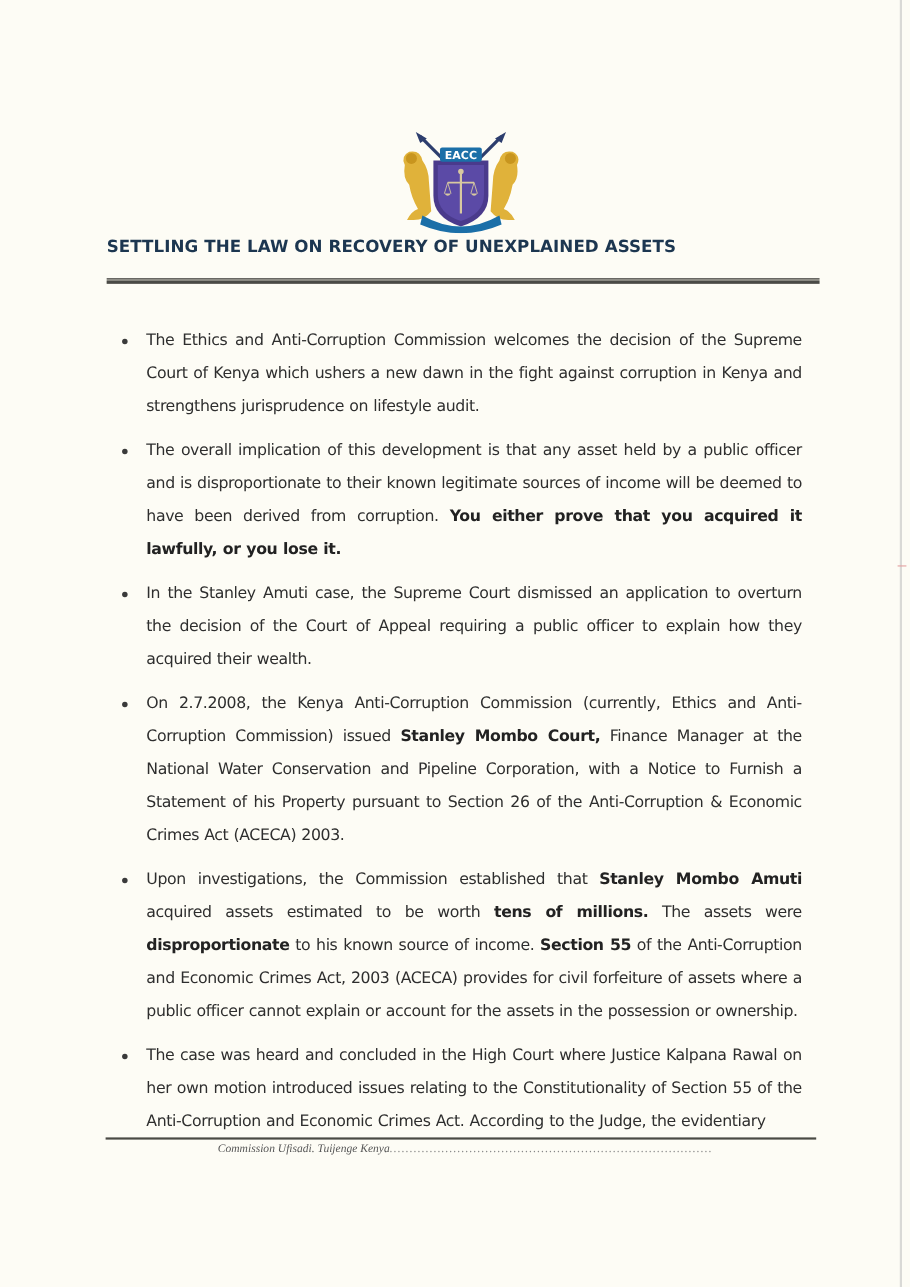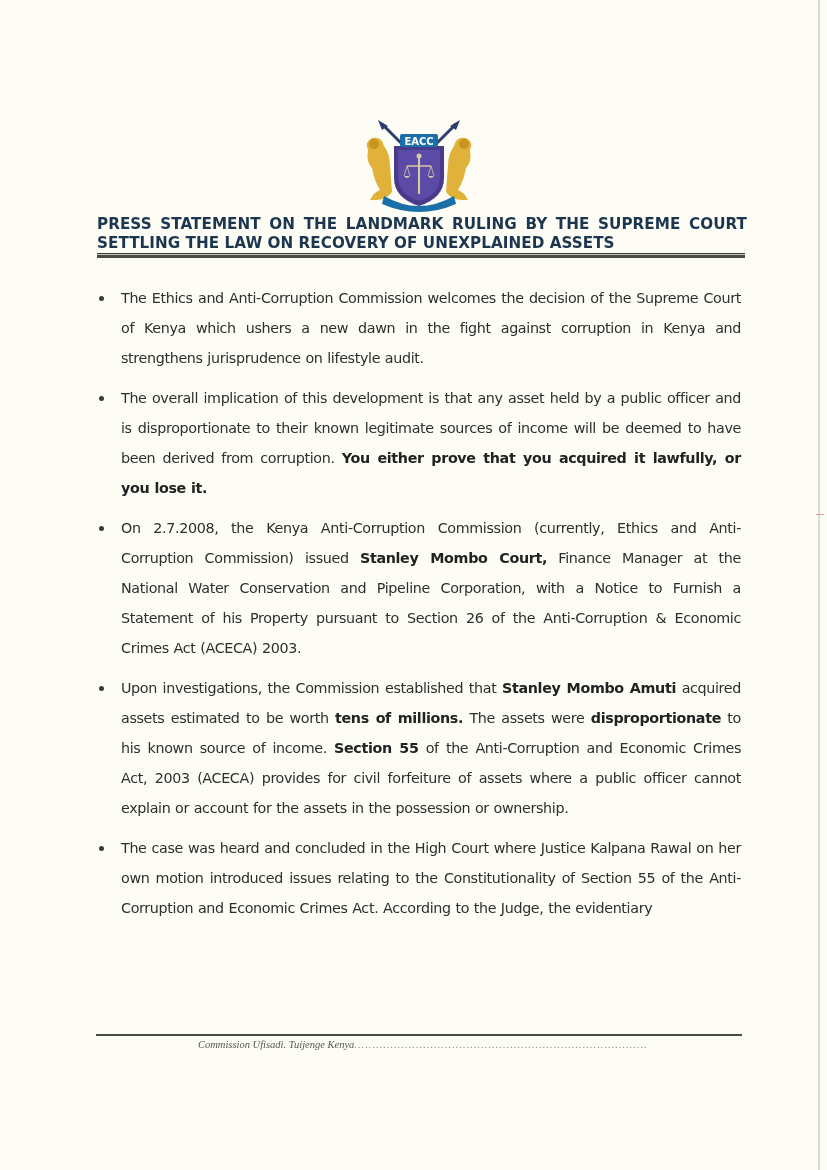--- a/index.html
+++ b/index.html
@@ -72,21 +72,21 @@
       box-sizing: border-box;
     }
     .content {
       position: absolute;
       left: 97px;
       top: 283px;
       width: 644px;
     }
     ul.bullets {
       list-style: none;
-      margin: 0;
+      margin: 12px;
       padding: 0;
     }
     ul.bullets li {
       position: relative;
       padding-left: 24px;
       font-family: "DejaVu Sans", sans-serif;
       font-size: 14.3px;
       line-height: 30px;
       text-align: justify;
       letter-spacing: -0.35px;
@@ -165,34 +165,37 @@
     <path d="M8 30 Q4 22 12 18 Q22 16 24 26 Q30 34 30 46 L32 72 Q26 80 16 80 L10 80 Q14 72 20 70 Q14 60 12 48 Q6 42 8 30 Z" fill="#e0b23a"></path>
     <path d="M110 30 Q114 22 106 18 Q96 16 94 26 Q88 34 88 46 L86 72 Q92 80 102 80 L108 80 Q104 72 98 70 Q104 60 106 48 Q112 42 110 30 Z" fill="#e0b23a"></path>
     <circle cx="14" cy="24" r="5" fill="#c8951e"></circle>
     <circle cx="104" cy="24" r="5" fill="#c8951e"></circle>
 
     <path d="M24 76 Q59 96 94 76 L96 84 Q59 100 22 84 Z" fill="#1b6fa8"></path>
   </svg>
 </div>
 
 <div class="title">
-  <span class="line1">PRESS STATEMENT ON THE LANDMARK RULING BY THE SUPREME COURT</span>
   <span class="line2">SETTLING THE LAW ON RECOVERY OF UNEXPLAINED ASSETS</span>
 </div>
 <div class="title-rule"></div>
 
 <div class="content">
   <ul class="bullets">
     <li>
       <span class="dot"></span>
       <span>The Ethics and Anti-Corruption Commission welcomes the decision of the Supreme Court of Kenya which ushers a new dawn in the fight against corruption in Kenya and strengthens jurisprudence on lifestyle audit.</span>
     </li>
     <li>
       <span class="dot"></span>
       <span>The overall implication of this development is that any asset held by a public officer and is disproportionate to their known legitimate sources of income will be deemed to have been derived from corruption. </span><b>You either prove that you acquired it lawfully, or you lose it.</b>
+    </li>
+    <li>
+      <span class="dot"></span>
+      <span>In the Stanley Amuti case, the Supreme Court dismissed an application to overturn the decision of the Court of Appeal requiring a public officer to explain how they acquired their wealth.</span>
     </li>
     <li>
       <span class="dot"></span>
       <span>On 2.7.2008, the Kenya Anti-Corruption Commission (currently, Ethics and Anti-Corruption Commission) issued </span><b>Stanley Mombo Court,</b><span> Finance Manager at the National Water Conservation and Pipeline Corporation, with a Notice to Furnish a Statement of his Property pursuant to Section 26 of the Anti-Corruption &amp; Economic Crimes Act (ACECA) 2003.</span>
     </li>
     <li>
       <span class="dot"></span>
       <span>Upon investigations, the Commission established that </span><b>Stanley Mombo Amuti</b><span> acquired assets estimated to be worth </span><b>tens of millions.</b><span> The assets were </span><b>disproportionate</b><span> to his known source of income. </span><b>Section 55</b><span> of the Anti-Corruption and Economic Crimes Act, 2003 (ACECA) provides for civil forfeiture of assets where a public officer cannot explain or account for the assets in the possession or ownership.</span>
     </li>
     <li>

